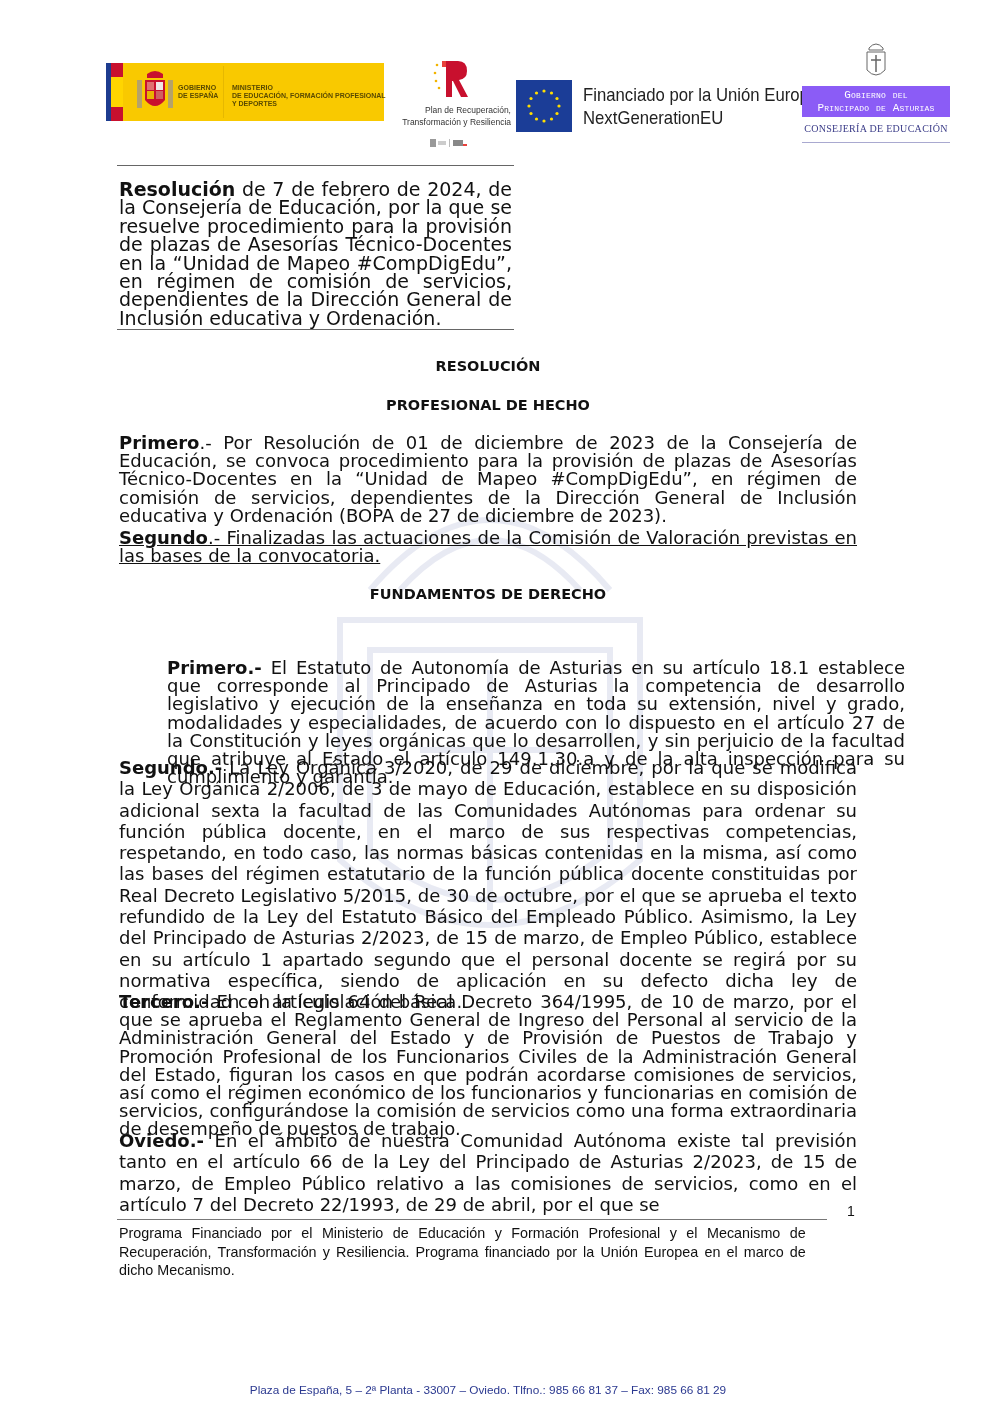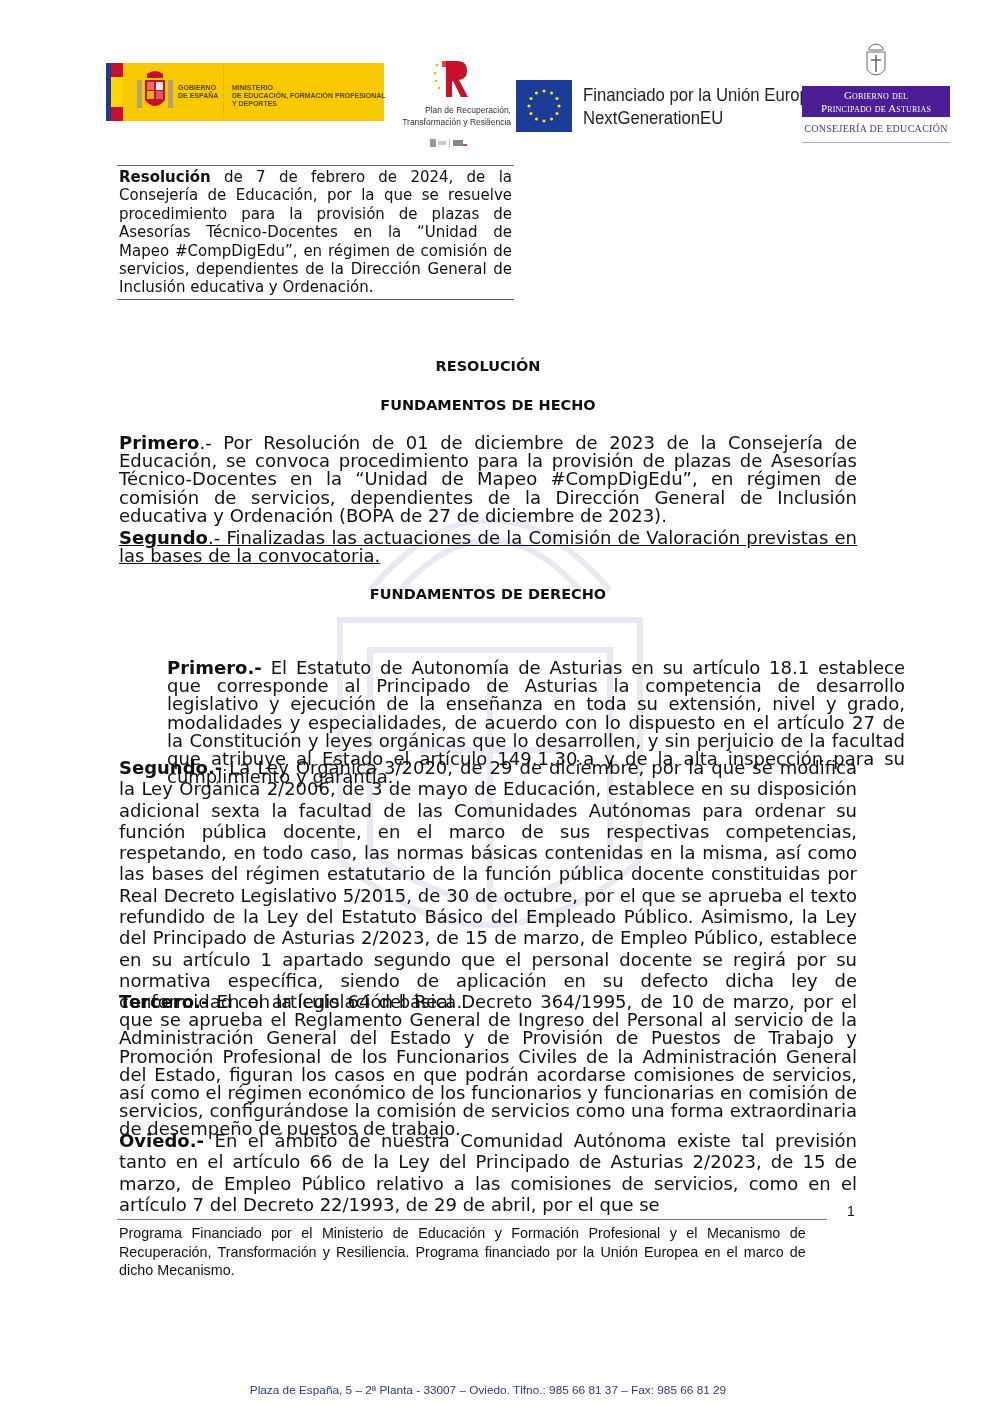--- a/index.html
+++ b/index.html
@@ -19,29 +19,29 @@
   .gob-text2 { left:232px; top:84px; font-family:"Liberation Sans", sans-serif; font-size:7px; line-height:8px; color:#5a4a00; font-weight:bold; }
 
   .prtr-logo { left:430px; top:57px; width:40px; height:45px; }
   .prtr-text { left:393px; top:104px; width:118px; text-align:right; font-family:"Liberation Sans", sans-serif; font-size:8.5px; line-height:12px; color:#333; }
   .prtr-mini { left:430px; top:138px; font-size:5px; color:#777; }
 
   .eu-flag { left:516px; top:80px; width:56px; height:52px; background:#1b3d97; }
   .eu-text { left:583px; top:83px; font-family:"Liberation Sans", sans-serif; font-size:19px; line-height:23px; color:#222; transform:scaleX(0.88); transform-origin:left top; }
 
   .ast-crest { left:864px; top:40px; width:24px; height:40px; }
-  .ast-box { left:802px; top:86px; width:148px; height:31px; background:#4c1d95; color:#fff; text-align:center; font-family:Liberation Serif, serif; font-size:11px; line-height:13px; padding-top:3px; box-sizing:border-box; letter-spacing:0.2px; }
+  .ast-box { left:802px; top:86px; width:148px; height:31px; background:#8b5cf6; color:#fff; text-align:center; font-family:Liberation Mono, monospace; font-size:11px; line-height:13px; padding-top:3px; box-sizing:border-box; letter-spacing:0.2px; }
   .ast-sub { left:802px; top:123px; width:148px; text-align:center; font-family:"Liberation Serif", serif; font-size:10px; color:#3b3c88; letter-spacing:0.3px; }
   .ast-line { left:802px; top:142px; width:148px; height:1px; background:#a9a9d0; }
 
   
   .watermark { left:300px; top:470px; width:380px; height:520px; opacity:0.10; }
 
   
-  .title-box { left:117px; top:165px; width:397px; border-top:1px solid #666; border-bottom:1px solid #666; padding:2px 2px 2px 2px; box-sizing:border-box; font-size:15px; line-height:18.4px; text-align:justify; color:#111; }
+  .title-box { left:117px; top:165px; width:397px; border-top:1px solid #666; border-bottom:1px solid #666; padding:14px 2px 2px 2px; box-sizing:border-box; font-size:19px; line-height:18.4px; text-align:justify; color:#111; }
   .title-box b { font-weight:bold; }
 
   .heading { left:0; width:976px; text-align:center; font-weight:bold; font-size:14.5px; color:#111; }
 
   .para { left:119px; width:738px; font-size:18px; text-align:justify; color:#111; }
   .para b { font-weight:bold; }
   .para.tight { line-height:18.2px; }
   .para.loose { line-height:21.3px; }
 
   .page-num { left:847px; top:1203px; font-size:14px; font-family:"Liberation Sans", sans-serif; color:#111; }
@@ -143,21 +143,21 @@
     <path d="M70 180 H310 V380 Q190 480 70 380 Z"></path>
     <path d="M190 200 V440 M120 280 H260"></path>
   </g>
 </svg>
 
 <div class="abs title-box">
   <b>Resolución</b><span> de 7 de febrero de 2024, de la Consejería de Educación, por la que se resuelve procedimiento para la provisión de plazas de Asesorías Técnico-Docentes en la “Unidad de Mapeo #CompDigEdu”, en régimen de comisión de servicios, dependientes de la Dirección General de Inclusión educativa y Ordenación.</span>
 </div>
 
 <div class="abs heading" style="top:358px;">RESOLUCIÓN</div>
-<div class="abs heading" style="top:397px;">FUNDAMENTOS DE HECHO</div>
+<div class="abs heading" style="top:397px;">PROFESIONAL DE HECHO</div>
 
 <div class="abs para tight" style="top:434px;">
   <b>Primero</b><span>.- Por Resolución de 01 de diciembre de 2023 de la Consejería de Educación, se convoca procedimiento para la provisión de plazas de Asesorías Técnico-Docentes en la “Unidad de Mapeo #CompDigEdu”, en régimen de comisión de servicios, dependientes de la Dirección General de Inclusión educativa y Ordenación (BOPA de 27 de diciembre de 2023).</span>
 </div>
 <div class="abs para tight" style="top:529px;text-decoration:underline;">
   <b>Segundo</b><span>.- Finalizadas las actuaciones de la Comisión de Valoración previstas en las bases de la convocatoria.</span>
 </div>
 
 <div class="abs heading" style="top:586px;">FUNDAMENTOS DE DERECHO</div>
 

